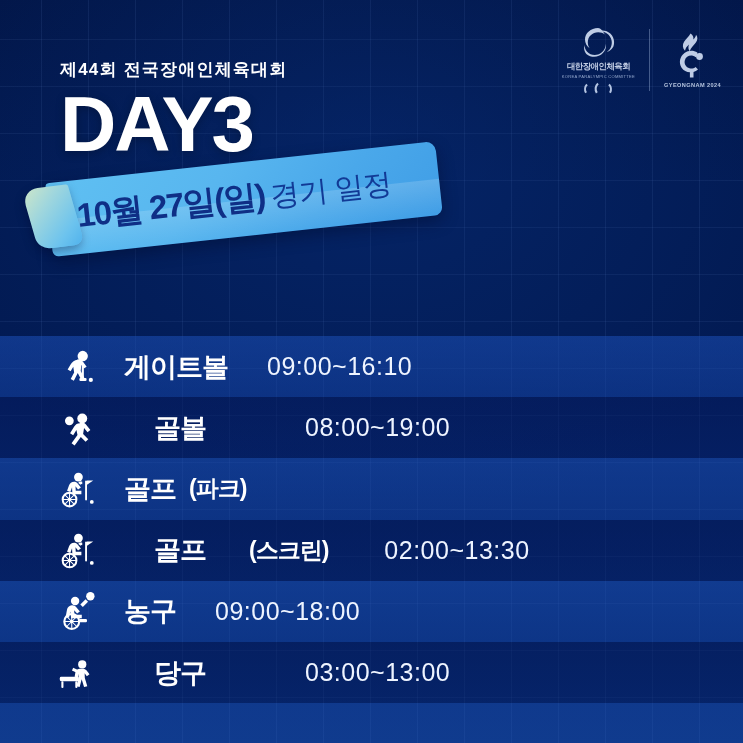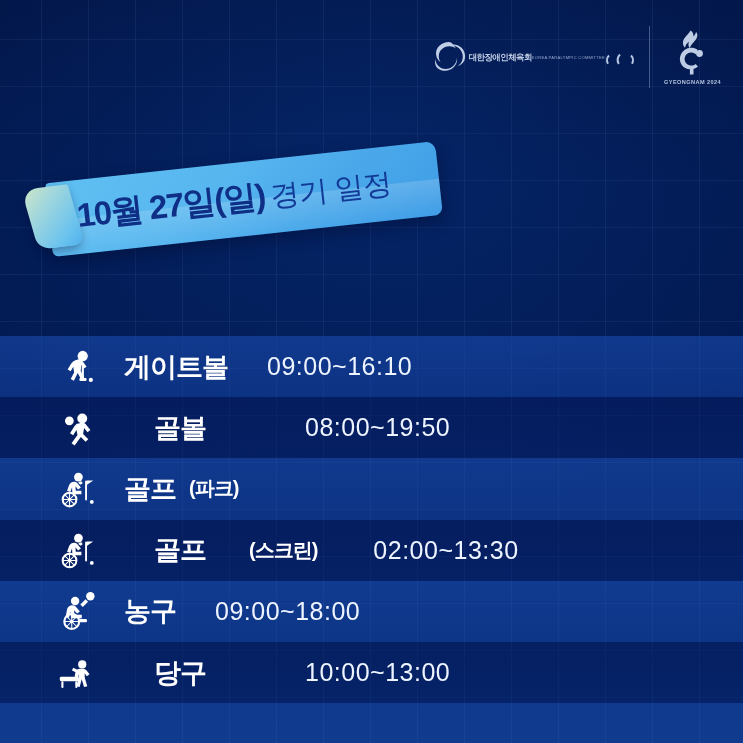--- a/index.html
+++ b/index.html
@@ -49,21 +49,21 @@
   
   .logos {
     position: absolute;
     top: 26px;
     right: 22px;
     display: flex;
     align-items: center;
     gap: 14px;
     opacity: 0.92;
   }
-  .logo-kpc { display: flex; flex-direction: row; align-items: center; }
+  .logo-kpc { display: flex; flex-direction: column; align-items: center; }
   .logo-kpc .mark { width: 40px; height: 34px; }
   .logo-kpc .kpc-ko {
     font-size: 8.5px;
     font-weight: bold;
     letter-spacing: -0.6px;
     color: #d2dcf0;
     margin-top: 1px;
     white-space: nowrap;
   }
   .logo-kpc .kpc-en {
@@ -197,21 +197,21 @@
   }
   .row-icon svg { display: block; }
   .sport-name {
     font-size: 27px;
     font-weight: bold;
     letter-spacing: -1px;
     color: #ffffff;
     white-space: nowrap;
   }
   .sport-sub {
-    font-size: 20px;
+    font-size: 23px;
     font-weight: bold;
     letter-spacing: -1px;
   }
   .sport-time {
     font-size: 25px;
     font-weight: normal;
     letter-spacing: 0.5px;
     color: #eef4ff;
     margin-left: 13px;
     white-space: nowrap;
@@ -269,20 +269,24 @@
             <path d="M24.3 20.4c-4-2.3-9-2.1-12.8.7-4.7 3.5-6 9.9-2.9 14.6 1.9 2.9 5.1 4.5 8.3 4.6v5.2h3.6v-5.6c1.7-.4 3.2-1.2 4.5-2.3l-2.4-2.7c-1.7 1.4-3.9 1.9-6.1 1.3-3.5-.9-5.6-4.4-4.7-7.8.9-3.4 4.5-5.4 8-4.6 1.1.3 2 .8 2.8 1.5l2.4-2.7c-.2-.1-.4-.3-.7-.4v-1.8z"></path>
             <circle cx="26.5" cy="24.5" r="3.4"></circle>
           </g>
         </svg>
       </span>
       <span class="gn-label">GYEONGNAM 2024</span>
     </div>
 
   </div>
 
+  <div class="headline">
+    <div class="event-title">제44회  전국장애인체육대회</div>
+    <div class="day-title">DAY3</div>
+  </div>
 
   <div class="ribbon-wrap">
     <div class="ribbon">
       <div class="ribbon-sheen"></div>
     </div>
     <div class="ribbon-fold"></div>
     <div class="ribbon-text">
       <span class="ribbon-date">10월 27일(일)</span><span class="ribbon-sched">경기 일정</span>
     </div>
   </div>
@@ -311,21 +315,21 @@
         <svg viewBox="0 0 44 44" width="42" height="42">
           <g fill="#ffffff">
             <circle cx="27.5" cy="12" r="5.2"></circle>
             <path d="M25 17c-2.6 0-4.6 1.3-5.9 3.4l-4.4 7.2 3.3 2 3.4-5.6 1.1 5.4-6.2 8.6 3.2 2.3 6.5-8.9 5 5.1 2.8-2.8-5.4-5.4 1-6.4 3.6 4.5 3-2.4-4.8-6c-1.4-1.6-3.4-2-5-2z"></path>
             <circle cx="14" cy="14.5" r="4.6"></circle>
           </g>
         </svg>
       </span>
       <span class="sport-name">골볼</span>
       <span class="sport-sub"></span>
-      <span class="sport-time">08:00~19:50</span>
+      <span class="sport-time">08:00~19:00</span>
     </div>
 
     <div class="row light">
       <span class="row-icon">
         <svg viewBox="0 0 44 44" width="42" height="42">
           <g fill="#ffffff">
             <circle cx="23.5" cy="9.5" r="4.6"></circle>
             <path d="M19 14.5c-2.6 0-4.6 1.6-5.4 3.8l-2 5.6 3.4 1.2 1.8-5 .4 7.3h9.4v-3.6h-5.9l-.3-4.6 2.7 3.2 3-2-3.2-3.9c-1.1-1.3-2.5-2-3.9-2z"></path>
             <path d="M27.5 14.5c-1.5-.6-3.3-.2-4.2 1.1l2.5 1.9c.4-.6 1.1-.8 1.7-.5z"></path>
             <circle cx="14.2" cy="33" r="7.2" fill="none" stroke="#ffffff" stroke-width="2.1"></circle>
@@ -390,19 +394,19 @@
             <path d="M24.5 17.5c-2.2.3-3.8 1.9-4.2 4l-.8 4.5 3.4.6.7-3.7v4.3l-2.2 8.6 3.4.9 2.1-8.2 2.5 8.2 3.4-.9-2.6-8.6-.2-5 2.3 3.2 2.8-2-3-4.1c-1.3-1.5-3-2-4.6-1.8z"></path>
             <path d="M18 16.5l9 4.2-1.3 2.8-9-4.2z"></path>
             <rect x="4" y="26" width="20" height="4.6" rx="1.4"></rect>
             <rect x="5.6" y="30.6" width="2.2" height="7" rx="0.9"></rect>
             <rect x="20.2" y="30.6" width="2.2" height="7" rx="0.9"></rect>
           </g>
         </svg>
       </span>
       <span class="sport-name">당구</span>
       <span class="sport-sub"></span>
-      <span class="sport-time">10:00~13:00</span>
+      <span class="sport-time">03:00~13:00</span>
     </div>
 
     <div class="tail"></div>
   </div>
 
 </div>
 
 </body></html>

